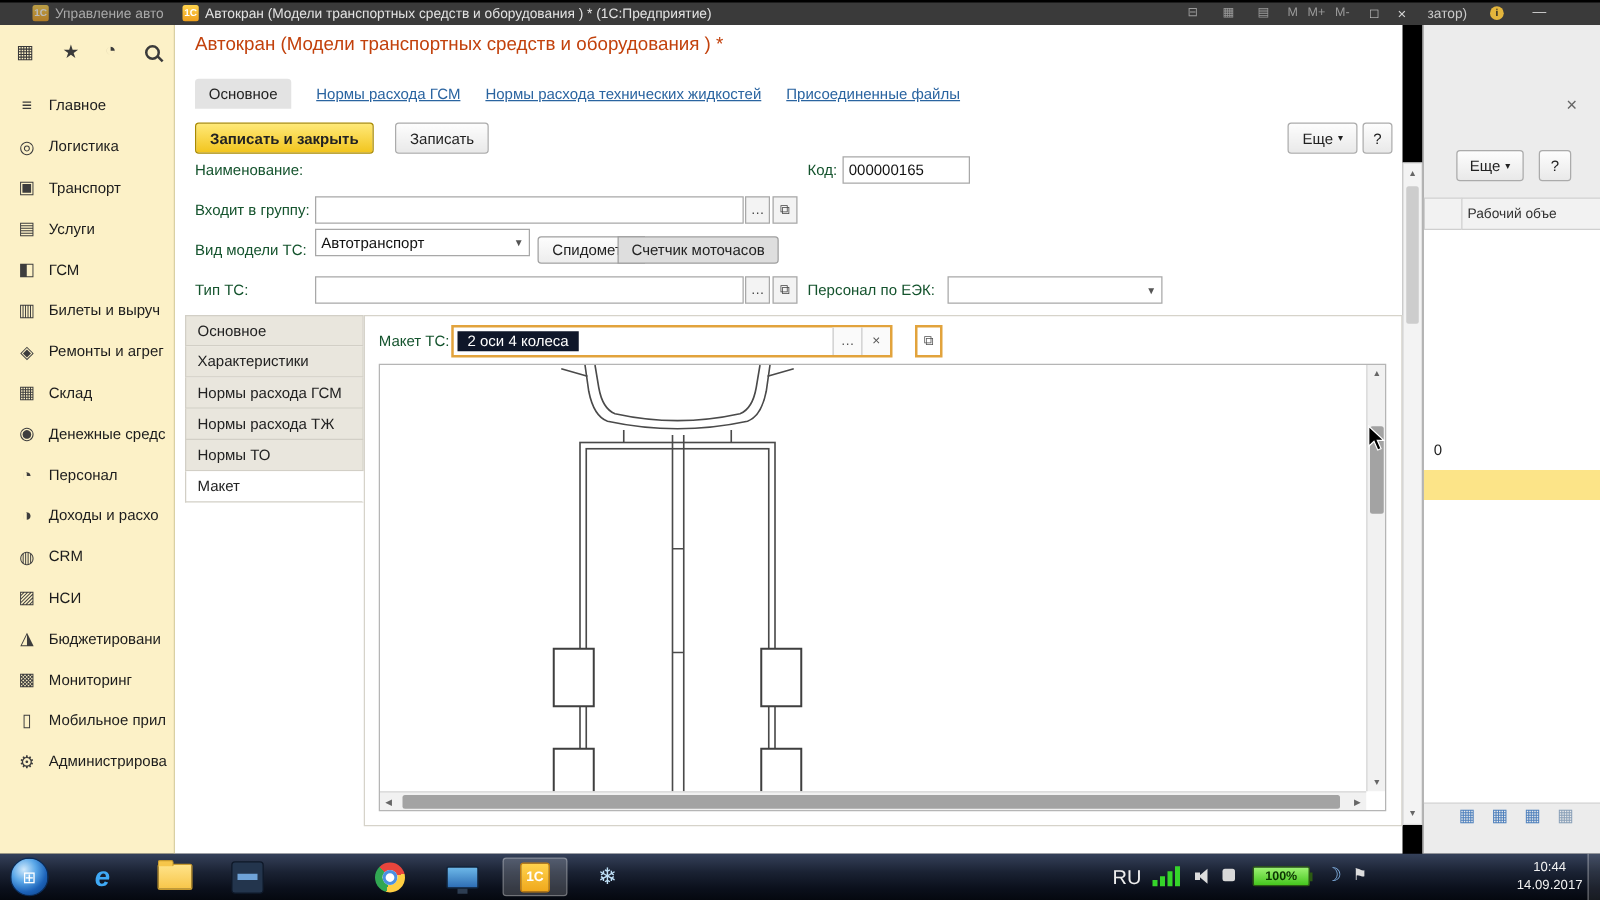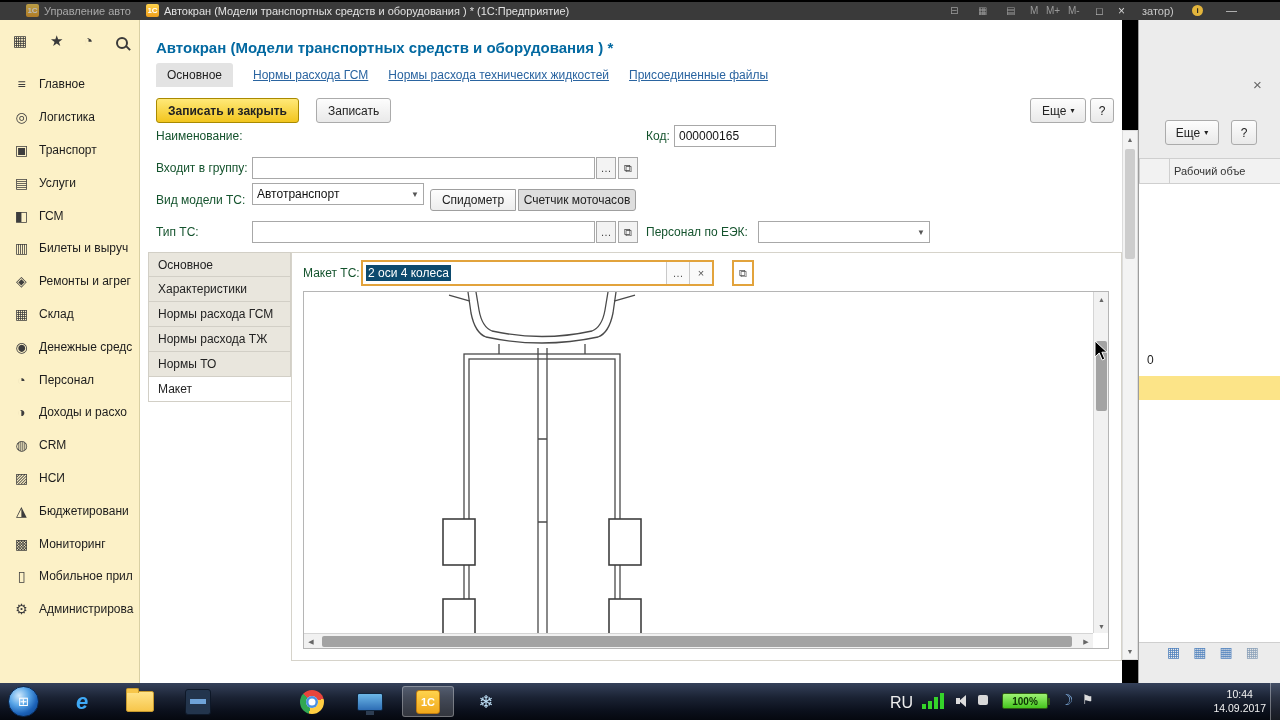--- a/index.html
+++ b/index.html
@@ -10,38 +10,38 @@
   .tb-ic{position:absolute;top:3px;font-size:10px;color:#9a9a9a}
   .onec-badge{position:absolute;width:13px;height:13px;border-radius:2px;background:linear-gradient(#ffd34d,#ef9f1c);color:#fff;font-size:8px;font-weight:bold;display:flex;align-items:center;justify-content:center}
   
   .sidebar{position:absolute;left:0;top:20px;width:140px;height:663px;background:#fcf1c7;border-right:1px solid #d9d0a4;box-sizing:border-box;overflow:hidden}
   .side-item{height:32.8px;display:flex;align-items:center;padding-left:13px;gap:9px;font-size:12px;color:#1c1c1c;white-space:nowrap;overflow:hidden}
   .side-item .ico{width:17px;font-size:14px;color:#3d3d3d;text-align:center;flex:0 0 17px}
   .search-ico{display:inline-block;width:8px;height:8px;border:2px solid #3a3a3a;border-radius:50%;position:relative}
   .search-ico::after{content:"";position:absolute;width:6px;height:2px;background:#3a3a3a;transform:rotate(45deg);right:-5px;bottom:-2px}
   
   .main{position:absolute;left:140px;top:20px;width:982px;height:663px;background:#fff;overflow:hidden}
-  .page-title{position:absolute;left:16px;top:19px;font-size:15px;font-weight:bold;color:#0369a1;white-space:nowrap}
+  .page-title{position:absolute;left:16px;top:7px;font-size:15px;font-weight:normal;color:#c2410c;white-space:nowrap}
   .tabrow{position:absolute;left:16px;top:43px;display:flex;gap:20px;align-items:center;height:24px}
   .tab-active{background:#e3e3e3;border-radius:3px 3px 0 0;padding:5px 11px;font-size:12px;color:#222}
   .tab-link{font-size:12px;color:#2a64a0;text-decoration:underline;white-space:nowrap}
   .btn{position:absolute;height:25px;display:flex;align-items:center;justify-content:center;gap:4px;border:1px solid #ababab;background:linear-gradient(#fdfdfd,#e9e9e9);font-size:12px;color:#222;border-radius:3px;padding:0 11px;box-sizing:border-box;white-space:nowrap}
   .btn.primary{background:linear-gradient(#ffe978,#f2c51e);border-color:#a98a00;font-weight:bold}
   .lbl{position:absolute;font-size:12px;color:#14532d;white-space:nowrap}
   .inp{position:absolute;height:22px;border:1px solid #a8a8a8;background:#fff;font-size:12px;color:#111;display:flex;align-items:center;padding:0 4px;box-sizing:border-box}
   .mini{position:absolute;width:20px;height:22px;border:1px solid #a8a8a8;background:#f3f3f3;font-size:11px;color:#444;display:flex;align-items:center;justify-content:center;box-sizing:border-box}
   .dd{margin-left:auto;font-size:8px;color:#555}
   .seg{position:absolute;height:22px;border:1px solid #9f9f9f;font-size:12px;color:#222;display:flex;align-items:center;justify-content:center;box-sizing:border-box}
   .itabs{position:absolute;left:8px;top:232px;width:143px}
   .itab{height:25px;line-height:25px;padding-left:9px;font-size:12px;color:#222;background:#e9e6dd;border:1px solid #d2cfc6;border-top:none;box-sizing:border-box;white-space:nowrap;overflow:hidden}
   .itab:first-child{border-top:1px solid #d2cfc6}
   .itab.active{background:#fff;border-right:1px solid #fff}
   .content-box{position:absolute;left:151px;top:232px;width:831px;height:409px;border:1px solid #d6d3ca;box-sizing:border-box;background:#fff}
   .focus-group{position:absolute;left:69px;top:7px;height:26px;display:flex;border:2px solid #e2a33c;box-sizing:border-box;background:#fff}
-  .sel-text{background:#0c4a6e;color:#fff;padding:1px 2px;font-size:12px}
+  .sel-text{background:#0f172a;color:#fff;padding:1px 8px;font-size:12px}
   .fg-btn{width:22px;display:flex;align-items:center;justify-content:center;font-size:11px;color:#555;border-left:1px solid #c9c9c9;background:#fafafa}
   .img-area{position:absolute;left:11px;top:38px;width:806px;height:358px;border:1px solid #b5b5b5;box-sizing:border-box;background:#fff;overflow:hidden}
   .sb-track{position:absolute;background:#f1f1f1}
   .sb-arrow{position:absolute;font-size:7px;color:#666;display:flex;align-items:center;justify-content:center}
   .sb-thumb{position:absolute;background:#a3a3a3;border-radius:2px}
   
   .rpanel{position:absolute;left:1138px;top:20px;width:142px;height:663px;background:#ececec;border-left:1px solid #9d9d9d;box-sizing:border-box;overflow:hidden}
   .rbtn{position:absolute;height:25px;border:1px solid #ababab;background:linear-gradient(#fdfdfd,#e9e9e9);font-size:12px;color:#222;border-radius:3px;display:flex;align-items:center;justify-content:center;gap:4px;box-sizing:border-box}
   .hdr-cell{position:absolute;top:138px;height:26px;background:#f2f2f2;border:1px solid #cfcfcf;box-sizing:border-box;font-size:11px;color:#333;display:flex;align-items:center;padding:0 4px;white-space:nowrap;overflow:hidden}
   
@@ -194,21 +194,21 @@
   <div class="inp" style="left:112px;top:137px;width:343px"></div>
   <div class="mini" style="left:456px;top:137px">…</div>
   <div class="mini" style="left:478px;top:137px">⧉</div>
 
   <span class="lbl" style="left:16px;top:173px">Вид модели ТС:</span>
   <div class="inp" style="left:112px;top:163px;width:172px">
       <span>Автотранспорт</span>
       <span class="dd">▼</span>
     </div>
   <div class="seg" style="left:290px;top:169px;width:86px;background:linear-gradient(#fdfdfd,#ededed);border-radius:3px 0 0 3px">Спидометр</div>
-  <div class="seg" style="left:378px;top:169px;width:118px;background:#dedede;border-radius:0 3px 3px 0">Счетчик моточасов</div>
+  <div class="seg" style="left:354px;top:169px;width:129px;background:#dedede;border-radius:0 3px 3px 0">Счетчик моточасов</div>
 
   <span class="lbl" style="left:16px;top:205px">Тип ТС:</span>
   <div class="inp" style="left:112px;top:201px;width:343px"></div>
   <div class="mini" style="left:456px;top:201px">…</div>
   <div class="mini" style="left:478px;top:201px">⧉</div>
   <span class="lbl" style="left:506px;top:205px">Персонал по ЕЭК:</span>
   <div class="inp" style="left:618px;top:201px;width:172px">
       <span class="dd">▼</span>
     </div>
 

